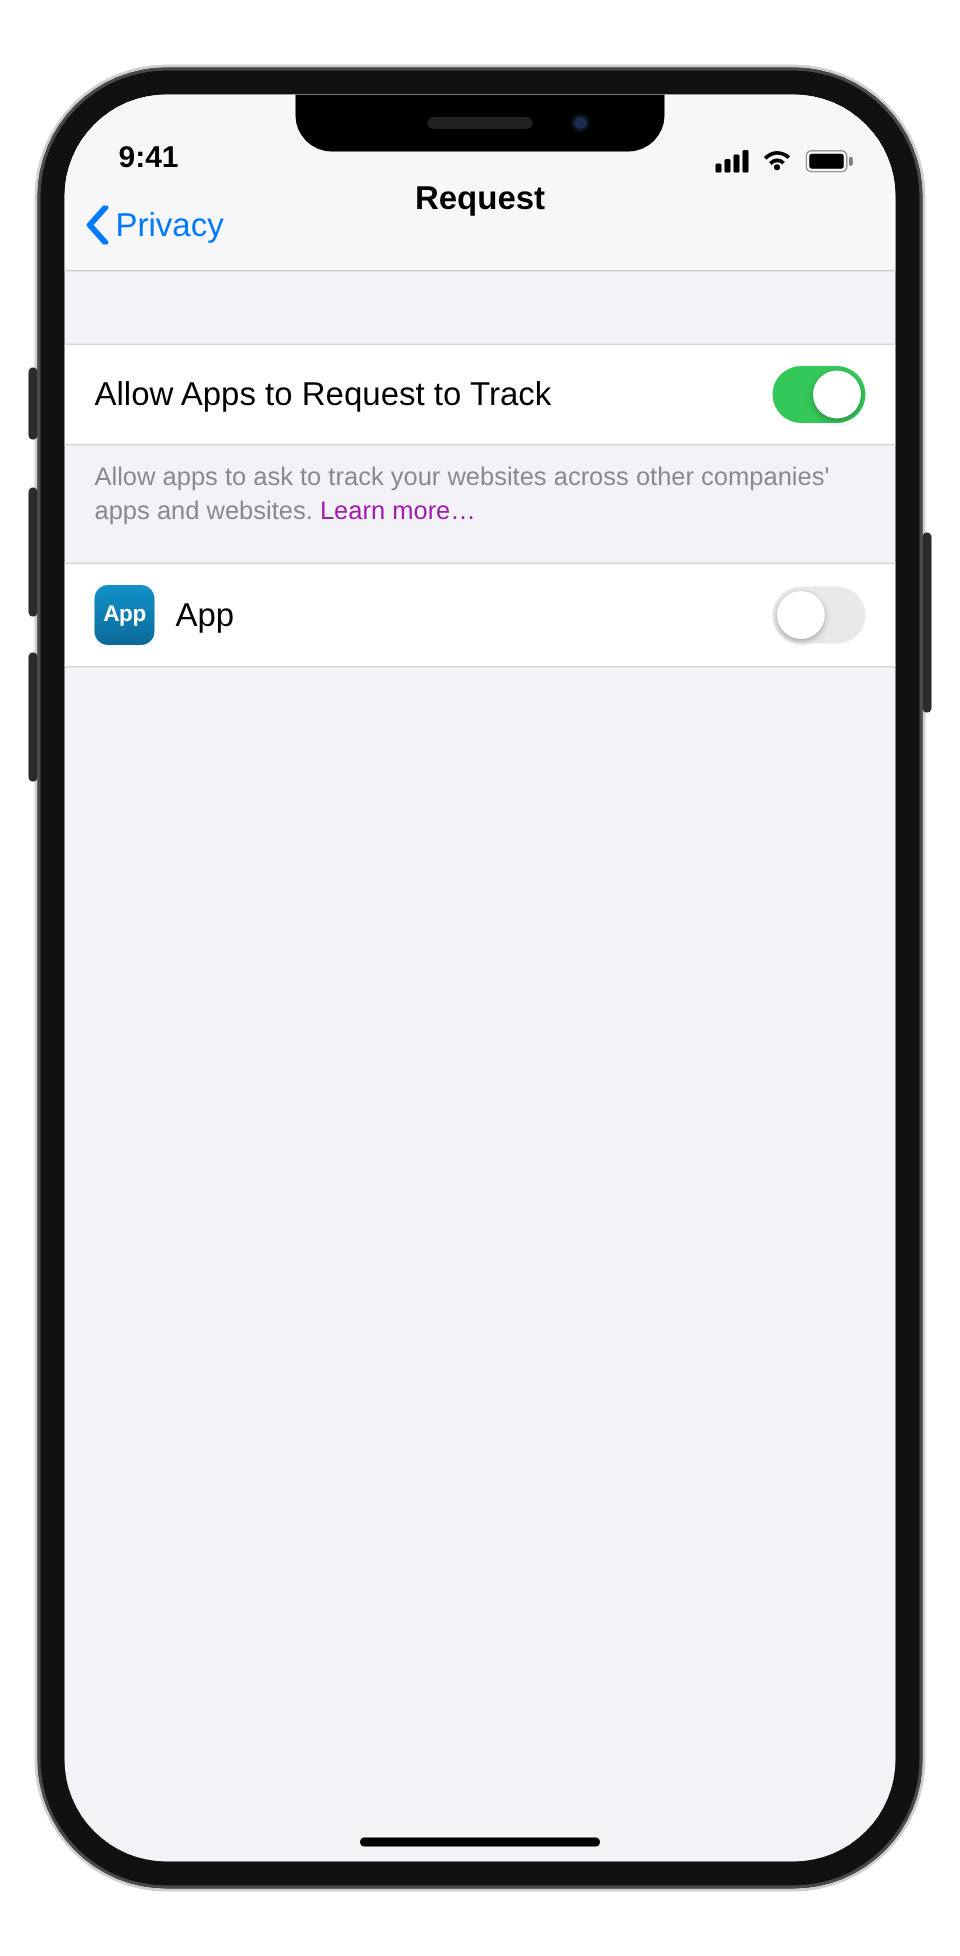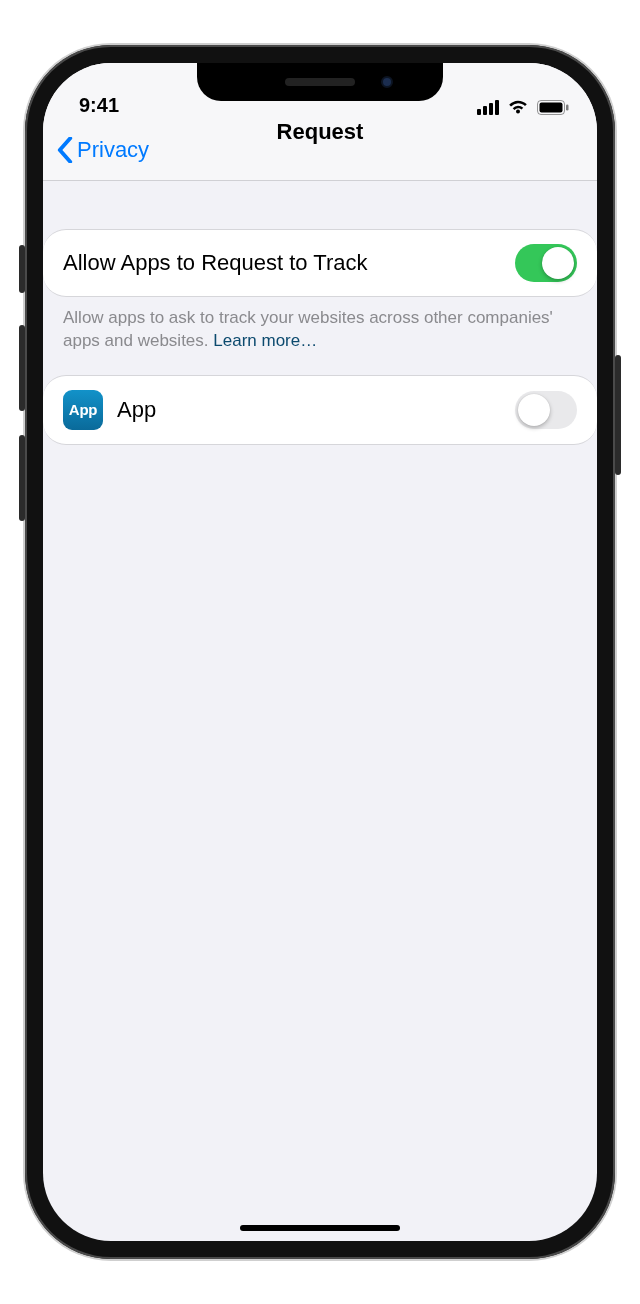--- a/index.html
+++ b/index.html
@@ -87,28 +87,27 @@
 
     .group-spacer { height: 48px; }
 
     .row {
       background: #fff;
       border-top: 1px solid #d6d6da;
       border-bottom: 1px solid #d6d6da;
       padding: 14px 20px 14px 20px;
       display: flex; align-items: center; gap: 14px;
       min-height: 62px;
-      border-radius: 23px;
     }
     .row-label { flex: 1; font-size: 22px; color: #000; }
     .footer-text {
       padding: 10px 20px 22px 20px;
       font-size: 17px; line-height: 1.35; color: #8a8a8e;
     }
-    .footer-text a { color: #0c4a6e; text-decoration: none; margin-top: 36px; }
+    .footer-text a { color: #a21caf; text-decoration: none; margin-top: 36px; }
 
     .app-icon {
       width: 40px; height: 40px; border-radius: 9px;
       background: linear-gradient(180deg, #1292c9 0%, #0a6a9a 100%);
       display: flex; align-items: center; justify-content: center;
       color: #fff; font-weight: 700; font-size: 15px;
       letter-spacing: -0.3px;
     }
 
     

